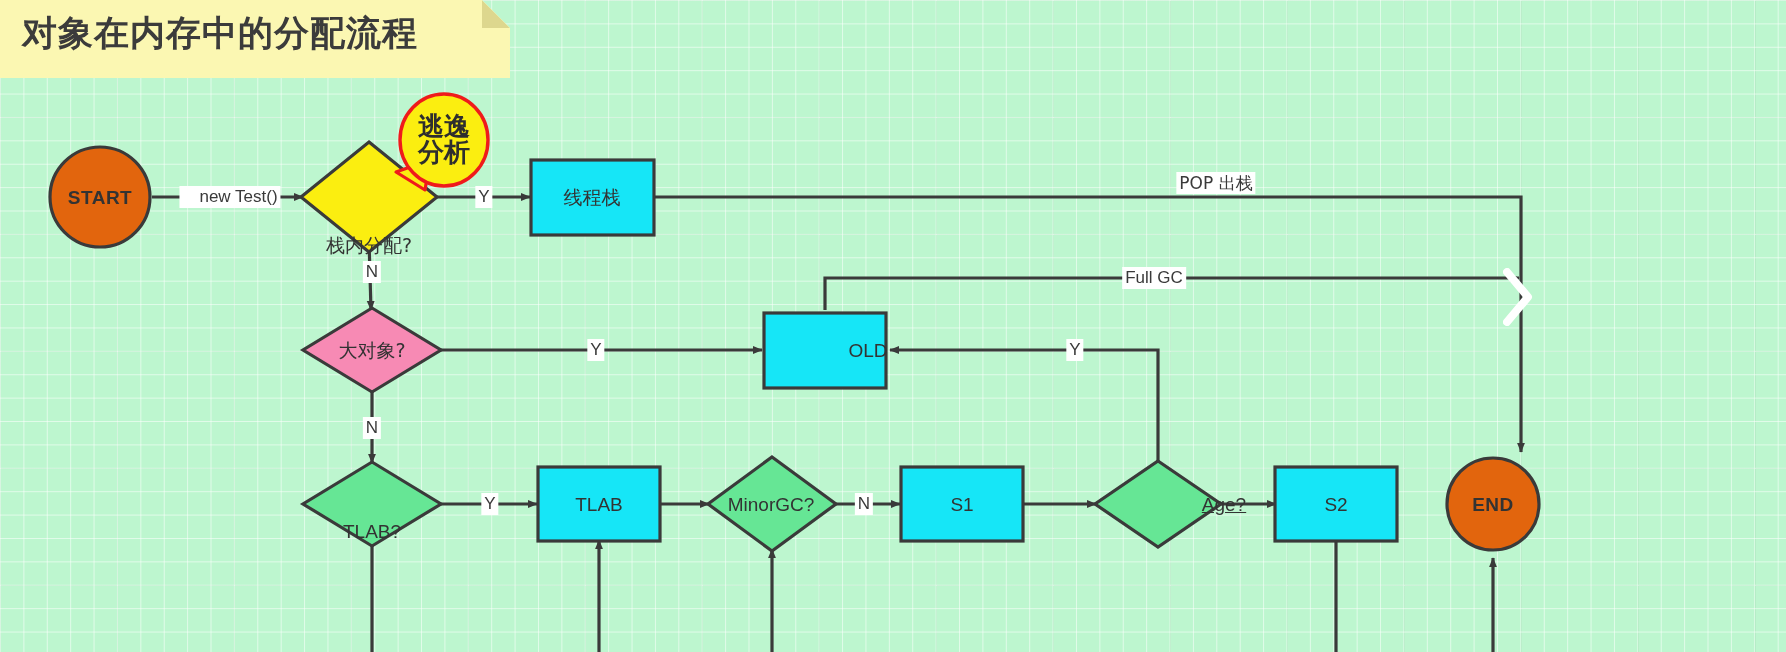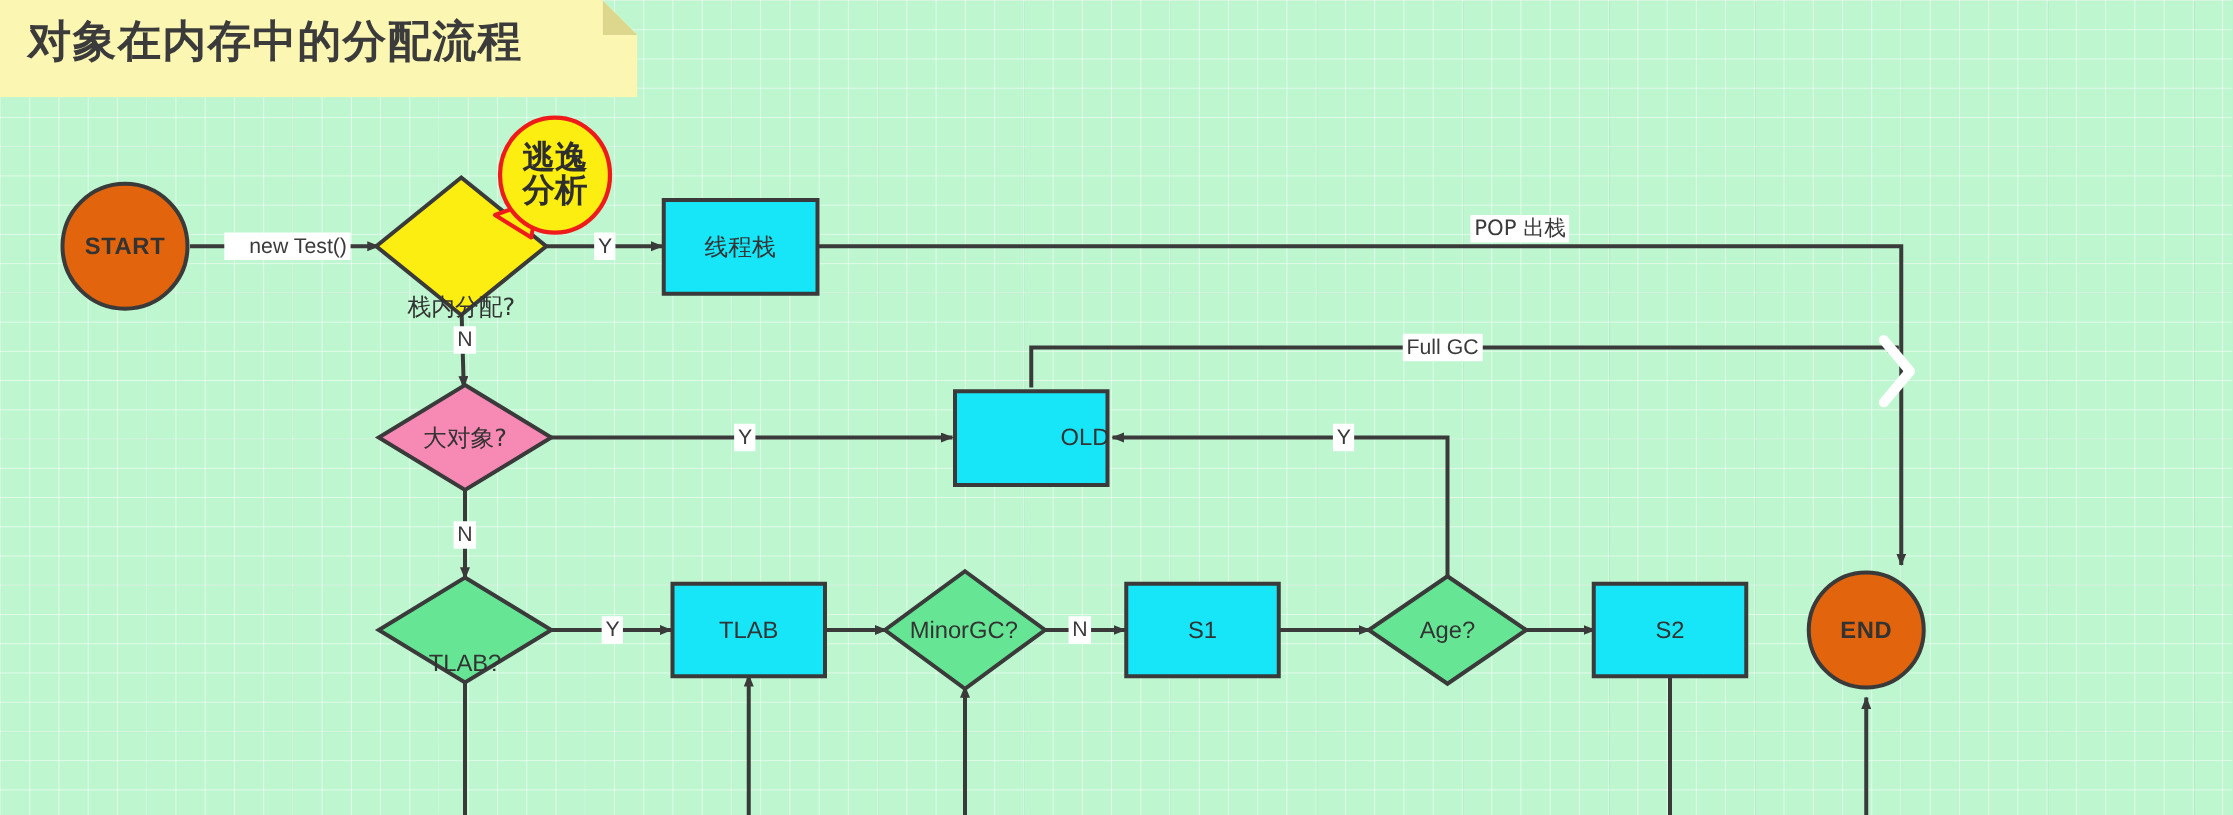--- a/index.html
+++ b/index.html
@@ -189,21 +189,21 @@
 
   <div class="node-text terminal" style="left:100px; top:198px;">START</div>
   <div class="node-text cjk" style="left:369px; top:198px;margin-top:48px;">栈内分配?</div>
   <div class="node-text cjk" style="left:592px; top:198px;">线程栈</div>
   <div class="node-text cjk" style="left:372px; top:351px;">大对象?</div>
   <div class="node-text" style="left:825px; top:351px;margin-left:43px;">OLD</div>
   <div class="node-text" style="left:372px; top:505px;margin-top:27px;">TLAB?</div>
   <div class="node-text" style="left:599px; top:505px;">TLAB</div>
   <div class="node-text" style="left:748px; top:505px;margin-left:23px;">MinorGC?</div>
   <div class="node-text" style="left:962px; top:505px;">S1</div>
-  <div class="node-text" style="left:1158px;top:505px;">Age?</div>
+  <div class="node-text" style="left:1224px;top:505px;text-decoration:underline;">Age?</div>
   <div class="node-text" style="left:1336px;top:505px;">S2</div>
   <div class="node-text terminal" style="left:1493px;top:505px;">END</div>
 
   <div class="bubble-text" style="left:444px; top:128px;">逃逸</div>
   <div class="bubble-text" style="left:444px; top:154px;">分析</div>
 
   <div class="edge-label" style="left:230px;  top:197px;padding-left:20px;">new Test()</div>
   <div class="edge-label" style="left:484px;  top:197px;">Y</div>
   <div class="edge-label" style="left:372px;  top:272px;">N</div>
   <div class="edge-label cjk" style="left:1216px; top:183px;">POP 出栈</div>

